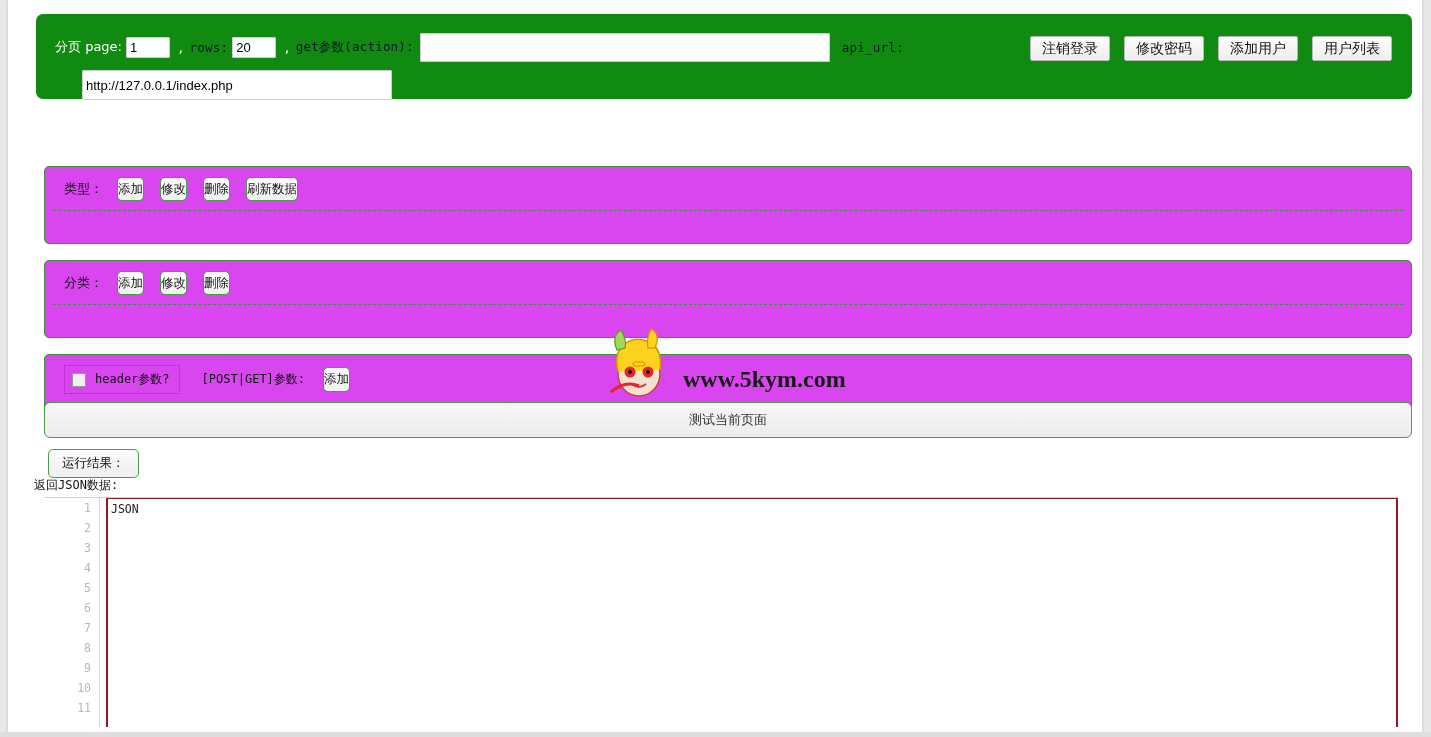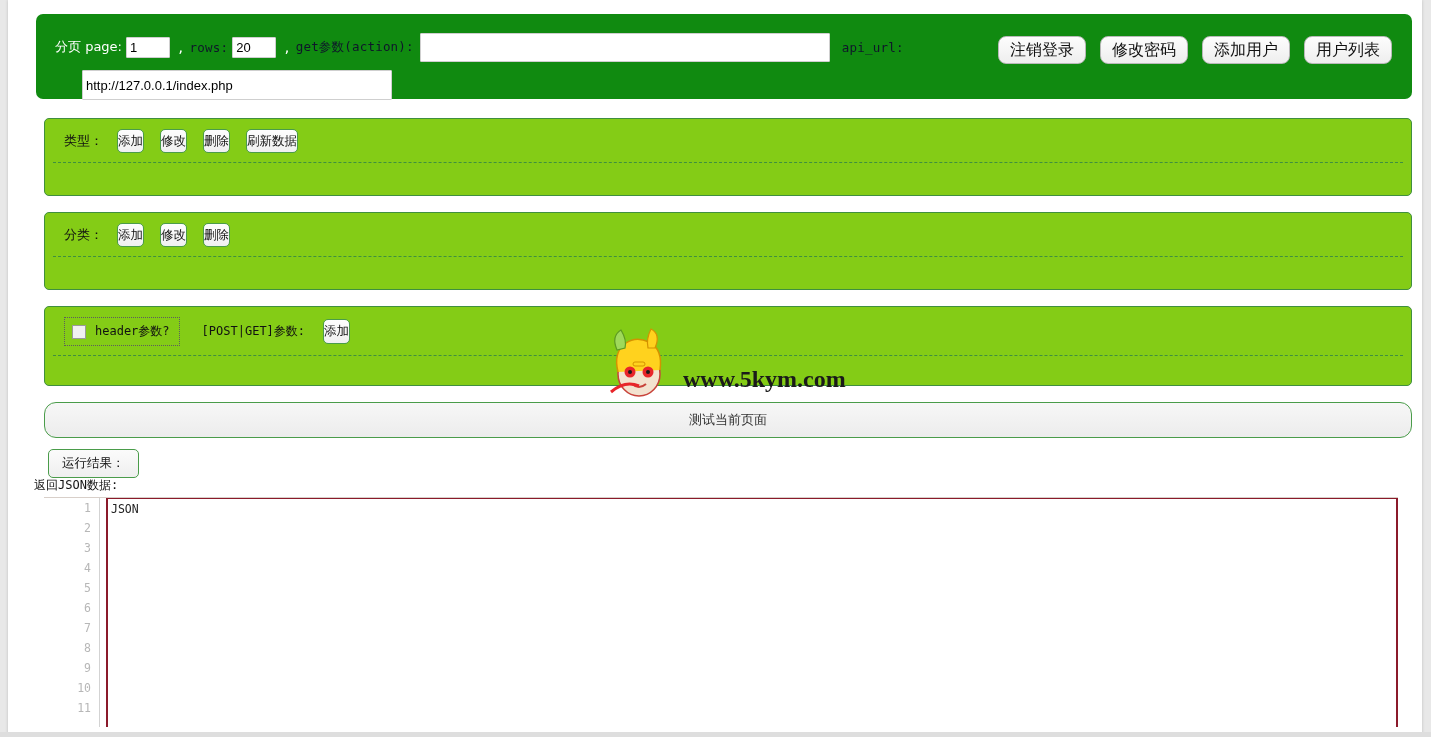--- a/index.html
+++ b/index.html
@@ -90,38 +90,39 @@
   .hdr-buttons {
     position: absolute;
     right: 20px;
     top: 22px;
     display: flex;
     gap: 14px;
   }
   .hdr-btn {
     background: linear-gradient(#fdfdfd, #eeeeee);
     border: 1px solid #b9b9b9;
-    border-radius: 8px;
-    font-size: 16px;
+    border-radius: 2px;
+    font-size: 14px;
     font-family: "DejaVu Sans", sans-serif;
     color: #111;
     padding: 4px 11px;
     cursor: pointer;
     line-height: 1.1;
   }
 
   
   .panel {
     position: absolute;
     left: 36px;
     width: 1368px;
-    background: #84cc16;
+    background: #d946ef;
     border: 1px solid #3f8f3f;
     border-radius: 5px;
     box-sizing: border-box;
+    margin-top: 48px;
   }
   .panel-row {
     display: flex;
     align-items: center;
     padding: 10px 0 9px 19px;
   }
   .panel-label {
     font-size: 13px;
     color: #111;
     font-family: "DejaVu Sans", sans-serif;
@@ -216,21 +217,21 @@
 
   
   #test-bar {
     position: absolute;
     left: 36px;
     top: 402px;
     width: 1368px;
     height: 36px;
     background: linear-gradient(#f7f7f7, #ececec);
     border: 1px solid #4a9c4a;
-    border-radius: 12px;
+    border-radius: 6px;
     box-sizing: border-box;
     display: flex;
     align-items: center;
     justify-content: center;
     font-size: 13px;
     font-family: "DejaVu Sans", sans-serif;
     color: #333;
     cursor: pointer;
   }
 

